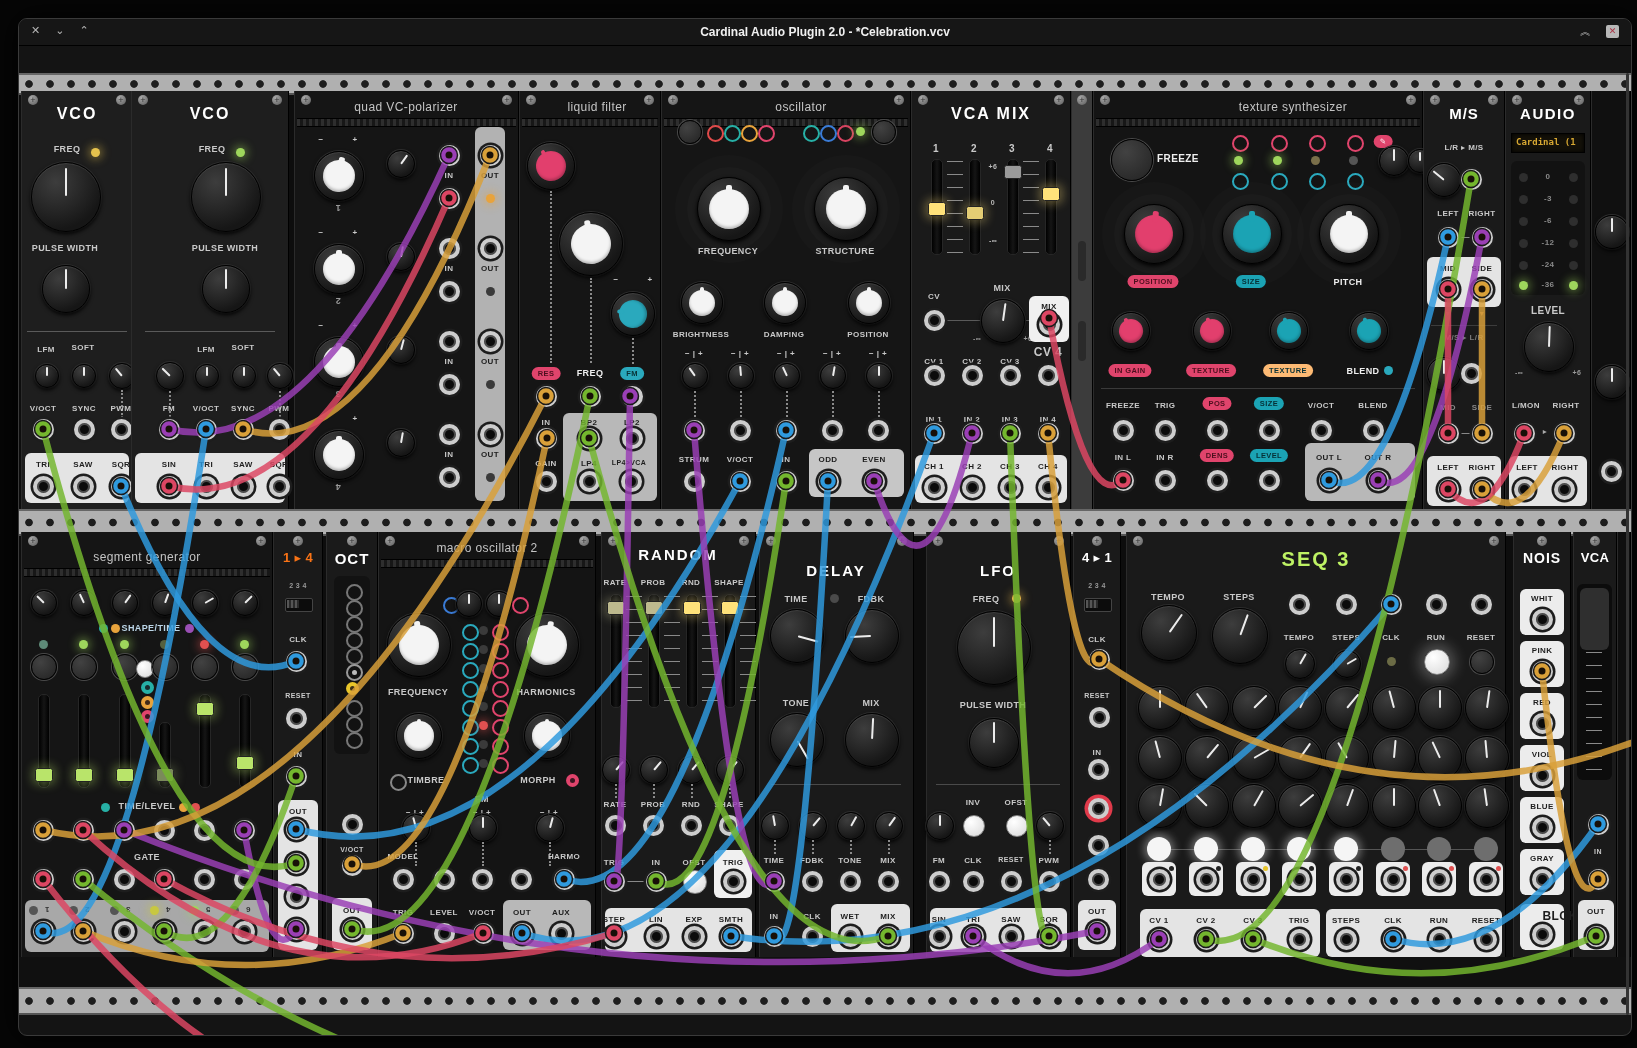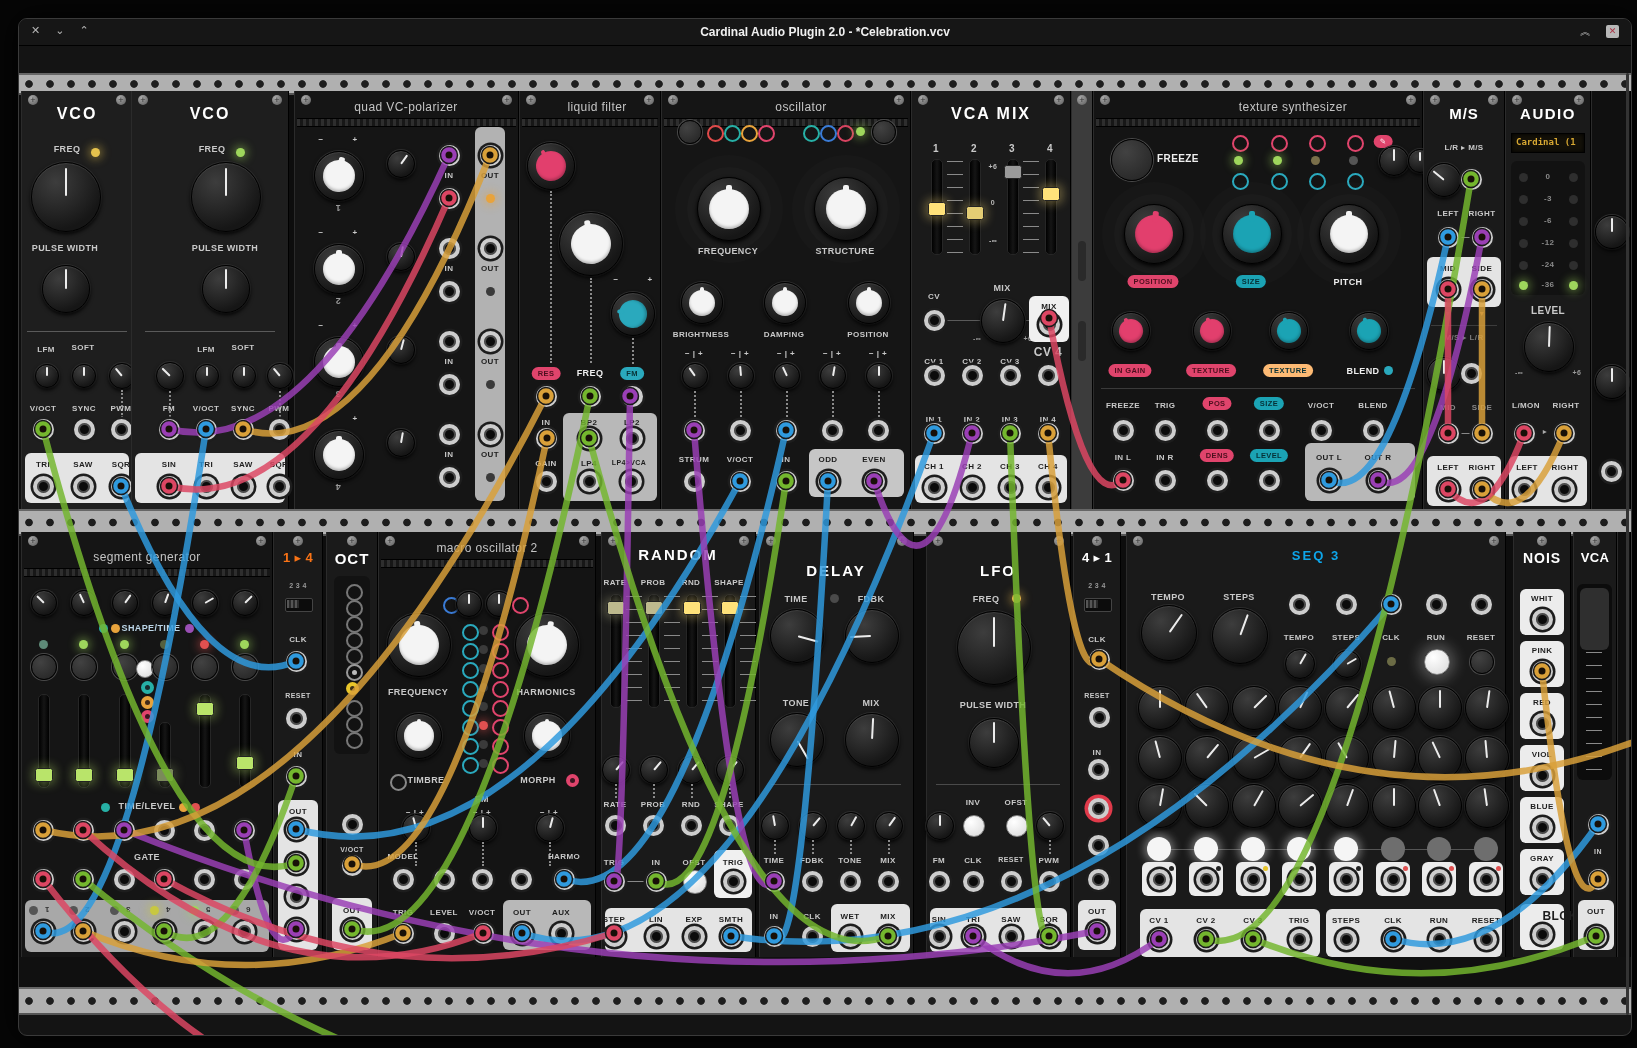--- a/index.html
+++ b/index.html
@@ -1197,21 +1197,21 @@
         <div class="jack" style="left: 14.5px; top: 265.5px; box-shadow: rgb(224, 58, 74) 0px 0px 0px 3.5px, rgb(74, 74, 74) 0px 0px 0px 2px inset;"></div>
         <div class="jack" style="left: 14.5px; top: 302.5px;"></div>
         <div class="jack" style="left: 14.5px; top: 336.5px;"></div>
         <div class="box" style="left: 5px; top: 368px; width: 38px; height: 50px; background: rgb(228, 228, 228);"></div>
         <div class="t" style="left: 24px; top: 375px; font-size: 8px; color: rgb(29, 29, 29);">OUT</div>
         <div class="jack" style="left: 13.5px; top: 388.5px;"></div>
       </div>
       <div class="mod" style="left: 1107px; top: 459px; width: 380px; height: 425px; background: rgb(26, 26, 26);">
         <div class="screw" style="left: 12px; top: 9px;">+</div>
         <div class="screw" style="left: 368px; top: 9px;">+</div>
-        <div class="t" style="left: 190px; top: 16px; font-size: 13px; color: #0ea5e9; letter-spacing: 2px;">SEQ 3</div>
+        <div class="t" style="left: 190px; top: 16px; font-size: 20px; color: #bef264; letter-spacing: 2px;">SEQ 3</div>
         <div class="t" style="left: 42px; top: 60px; font-size: 9px; color: rgb(201, 201, 201);">TEMPO</div>
         <div class="t" style="left: 113px; top: 60px; font-size: 9px; color: rgb(201, 201, 201);">STEPS</div>
         <div class="knob" style="left: 15px; top: 73px; width: 54px; height: 54px;">
           <div class="rotr" style="transform: rotate(35deg);">
             <div class="ptr"></div>
           </div>
         </div>
         <div class="knob" style="left: 86px; top: 76px; width: 54px; height: 54px;">
           <div class="rotr" style="transform: rotate(20deg);">
             <div class="ptr"></div>

